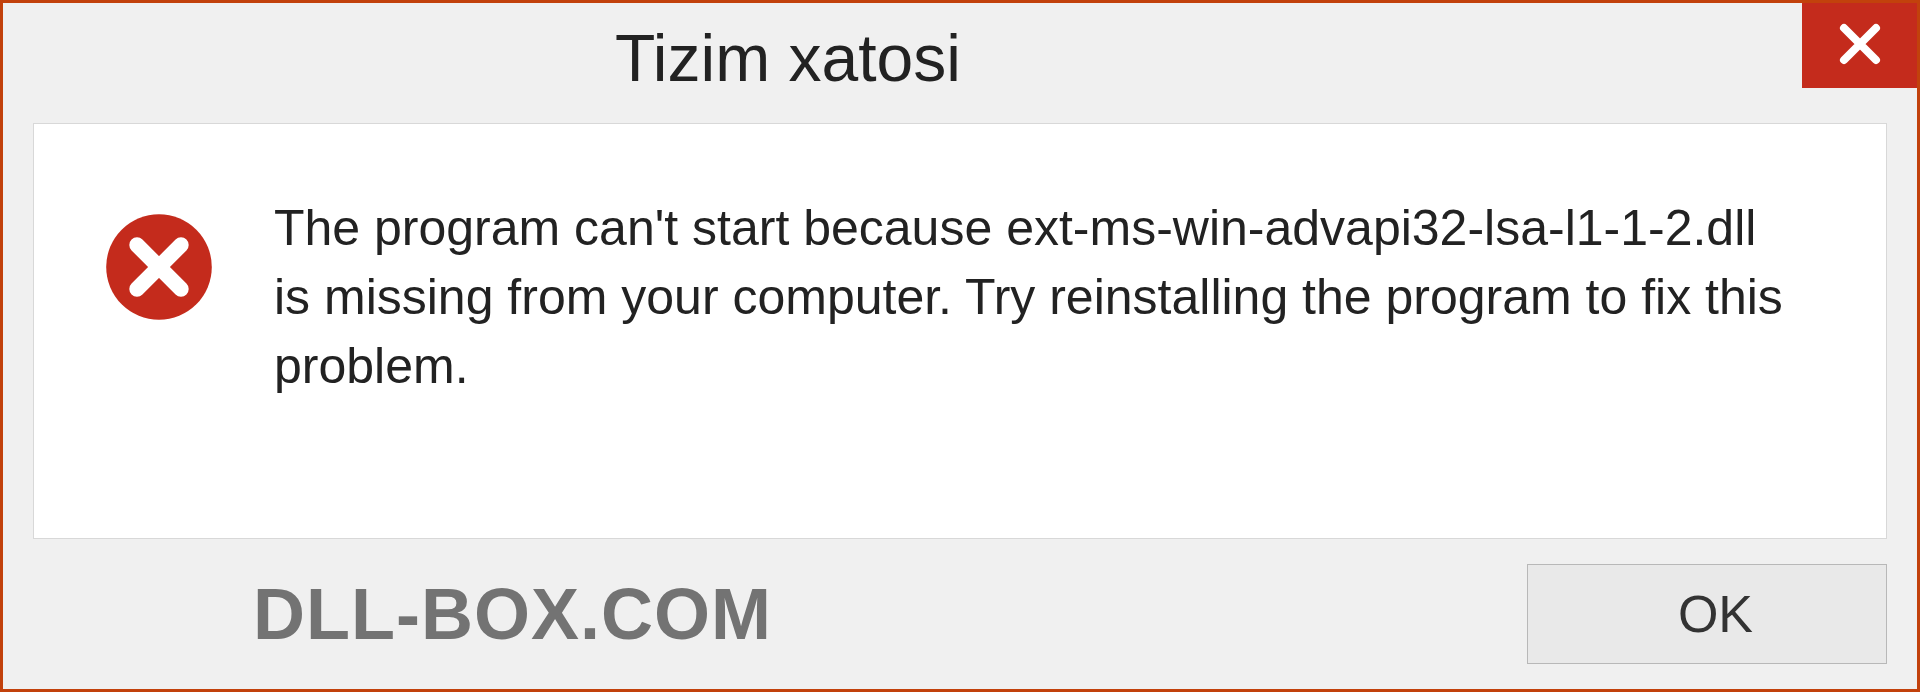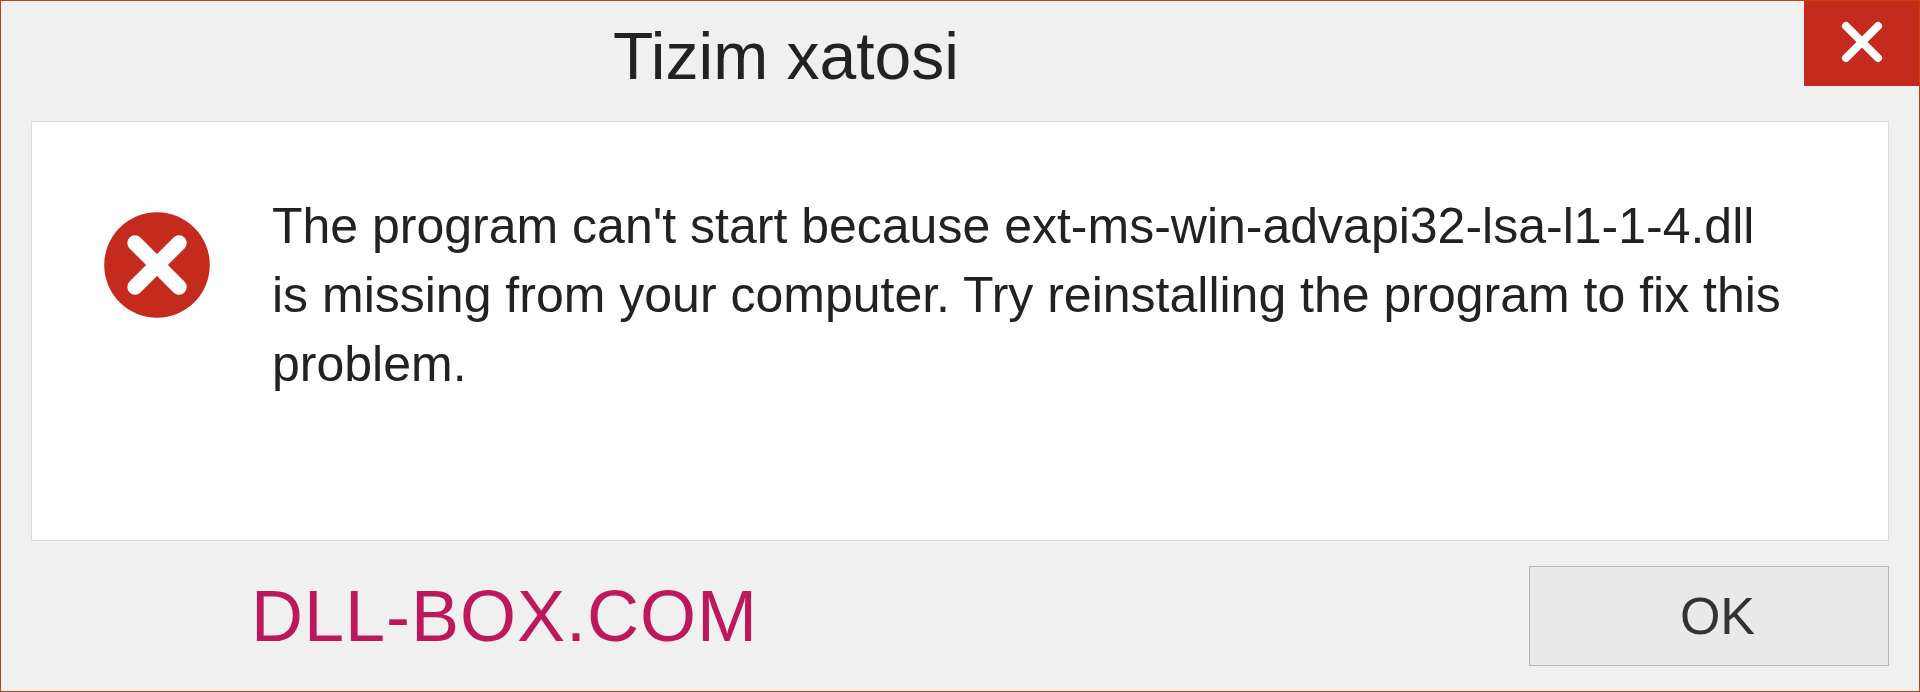--- a/index.html
+++ b/index.html
@@ -11,21 +11,21 @@
       font-family: "Segoe UI", Tahoma, sans-serif;
       background: #ffffff;
       width: 1920px;
       height: 692px;
       overflow: hidden;
     }
     .dialog {
       width: 100%;
       height: 100%;
       background: #f0f0f0;
-      border: 1px solid #c2410c;
+      border: 3px solid #c2410c;
       display: flex;
       flex-direction: column;
       position: relative;
     }
     .titlebar {
       height: 110px;
       background: #f0f0f0;
       display: flex;
       align-items: center;
       padding-left: 612px;
@@ -82,22 +82,22 @@
     .footer {
       height: 150px;
       background: #f0f0f0;
       display: flex;
       align-items: center;
       justify-content: space-between;
       padding: 0 30px 0 250px;
     }
     .watermark {
       font-size: 72px;
-      font-weight: 400;
-      color: #be185d;
+      font-weight: 700;
+      color: #737373;
       font-family: Arial, sans-serif;
       letter-spacing: 1px;
     }
     .ok-button {
       width: 360px;
       height: 100px;
       background: #e9e9e9;
       border: 1px solid #b8b8b8;
       font-size: 52px;
       color: #333;
@@ -121,20 +121,20 @@
     </div>
   </div>
 
   <div class="content-area">
     <div class="error-icon">
       <svg viewBox="0 0 100 100">
         <circle cx="50" cy="50" r="48" fill="#c42b1c"></circle>
         <path d="M30 30 L70 70 M70 30 L30 70" stroke="#ffffff" stroke-width="14" stroke-linecap="round" fill="none"></path>
       </svg>
     </div>
-    <div class="message-text">The program can't start because ext-ms-win-advapi32-lsa-l1-1-4.dll is missing from your computer. Try reinstalling the program to fix this problem.</div>
+    <div class="message-text">The program can't start because ext-ms-win-advapi32-lsa-l1-1-2.dll is missing from your computer. Try reinstalling the program to fix this problem.</div>
   </div>
 
   <div class="footer">
     <div class="watermark">DLL-BOX.COM</div>
     <button class="ok-button">OK</button>
   </div>
 </div>
 
 </body></html>

